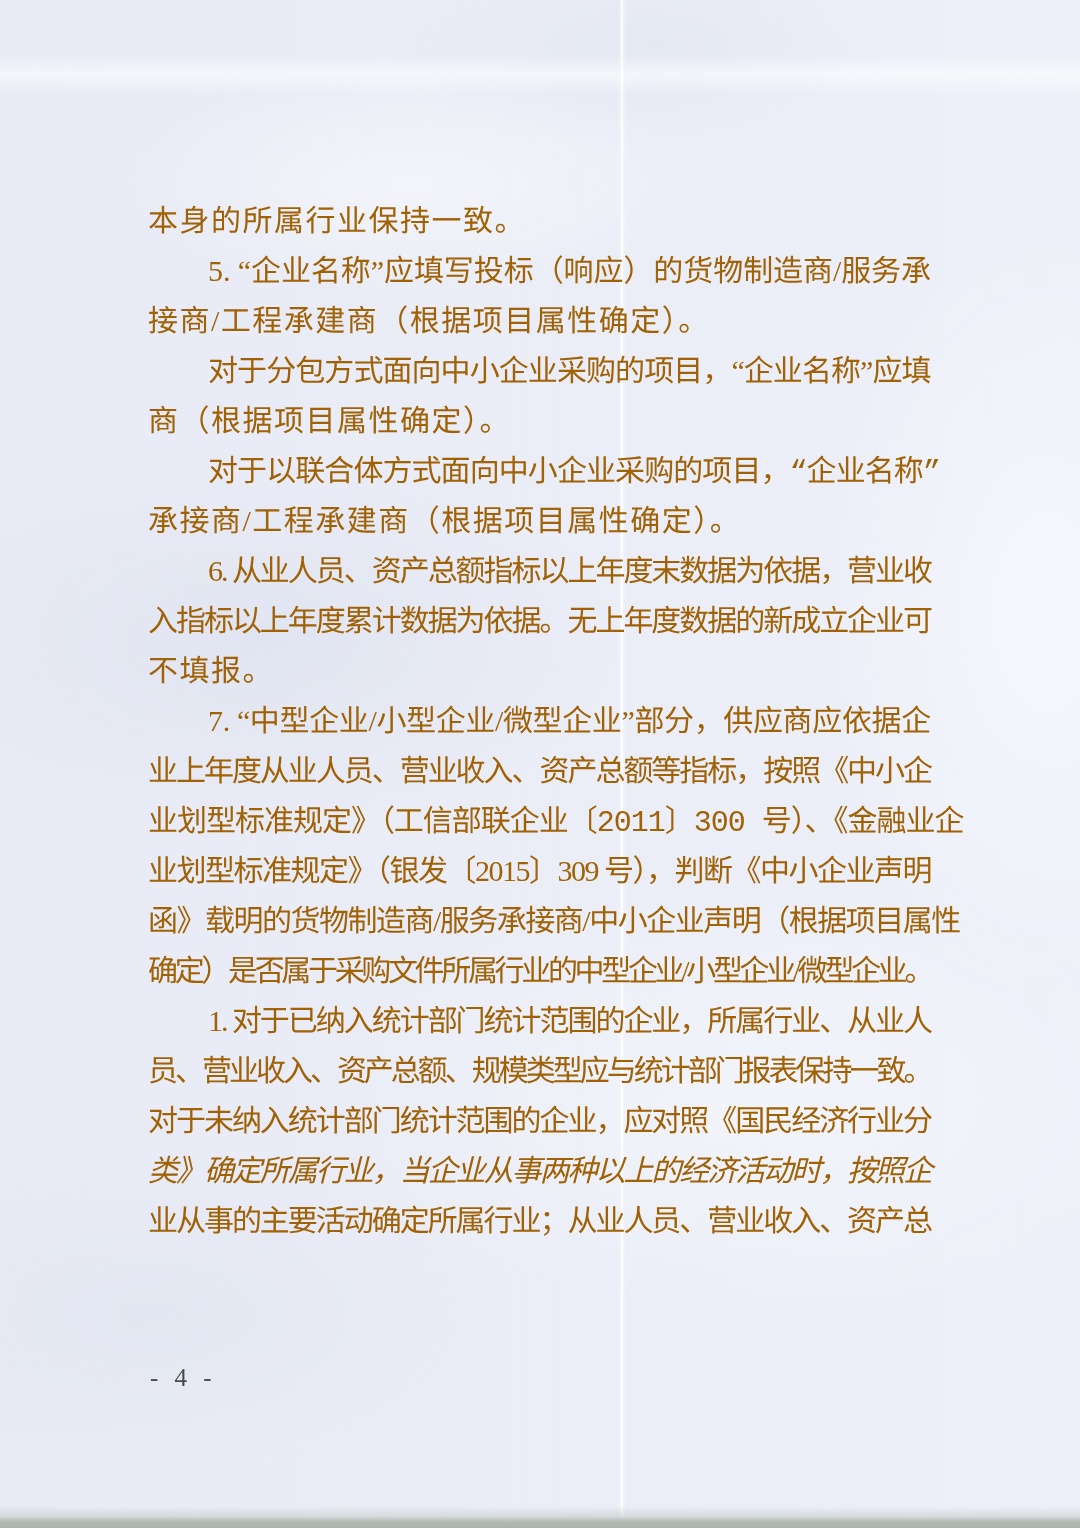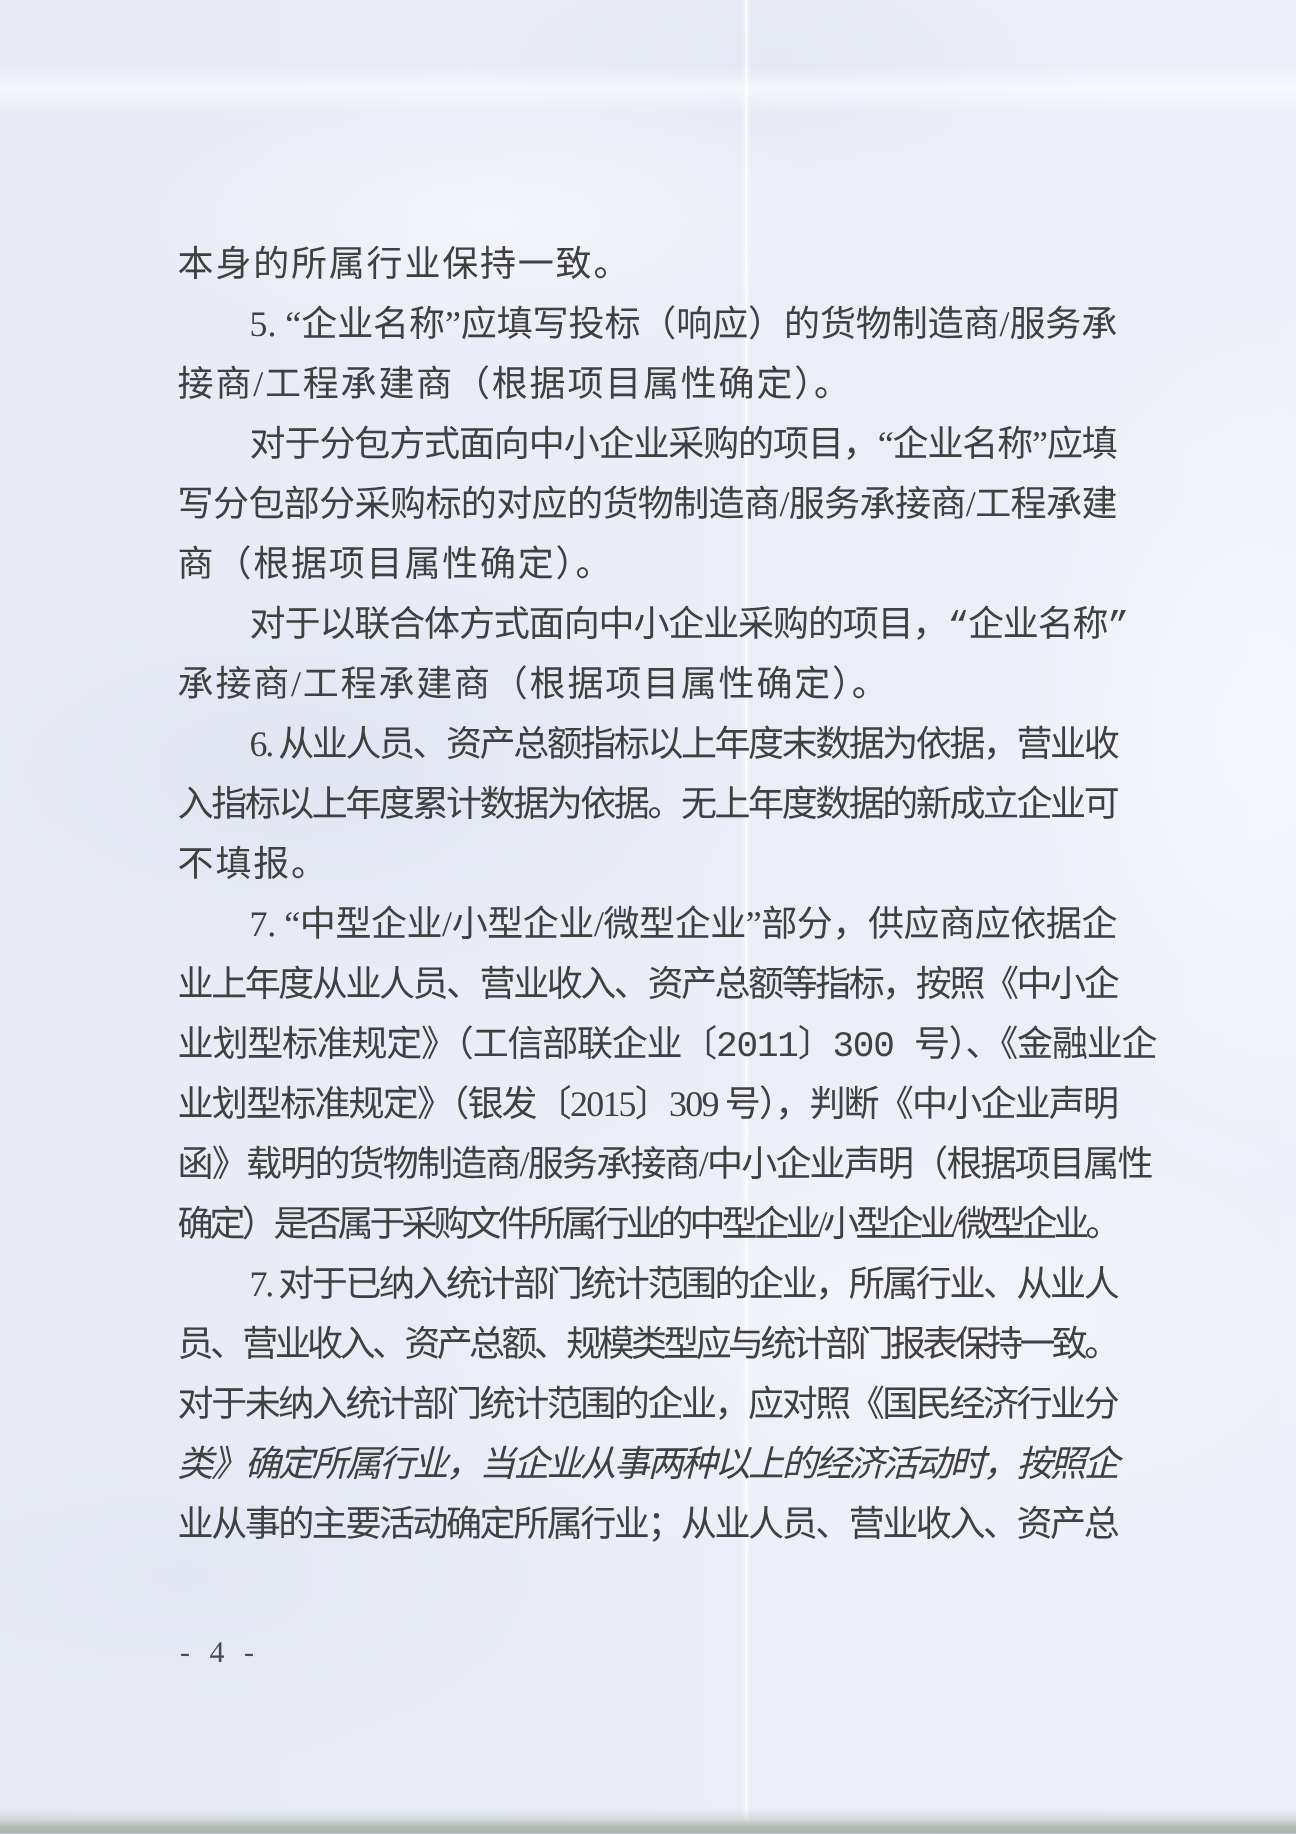--- a/index.html
+++ b/index.html
@@ -25,55 +25,54 @@
     box-shadow: 0 0 3px 1px rgba(255,255,255,0.5);
   }
   .bottom-edge {
     position: absolute; left: 0; bottom: 0; width: 100%; height: 22px;
     background: linear-gradient(180deg,
       rgba(178,186,180,0) 0%, rgba(190,197,191,0.45) 45%,
       #b3bbb5 72%, #a9b2ac 100%);
   }
   .text-block {
     position: absolute; left: 148px; top: 196px; width: 783px;
-    font-size: 30px; color: #404040;
+    font-size: 30px; color: #a16207;
     -webkit-font-smoothing: antialiased;
   }
   .line { height: 50px; line-height: 50px; white-space: nowrap; }
   .line.indent { padding-left: 60px; }
   .line span { display: inline-block; white-space: nowrap; letter-spacing: 1.5px; }
   .page-number {
     position: absolute; left: 150px; top: 1360px;
     font-size: 25px; line-height: 36px; color: #474a53; letter-spacing: 5px;
   }
 </style>
 </head>
 <body>
 
 <div class="page">
   <div class="crease"></div>
   <div class="text-block" id="text-block">
       <div class="line"><span>本身的所属行业保持一致。</span></div>
       <div class="line indent"><span style="letter-spacing: -0.0714286px;">5. “企业名称”应填写投标（响应）的货物制造商/服务承</span></div>
       <div class="line"><span>接商/工程承建商（根据项目属性确定）。</span></div>
       <div class="line indent"><span style="letter-spacing: -0.923077px;">对于分包方式面向中小企业采购的项目，“企业名称”应填</span></div>
-      <div class="line"><span style="letter-spacing: -0.5px;">写分包部分采购标的对应的货物制造商/服务承接商/工程承建</span></div>
       <div class="line"><span>商（根据项目属性确定）。</span></div>
       <div class="line indent"><span style="letter-spacing: -0.923077px; font-family: Liberation Mono, monospace;">对于以联合体方式面向中小企业采购的项目，“企业名称”</span></div>
       <div class="line"><span>承接商/工程承建商（根据项目属性确定）。</span></div>
       <div class="line indent"><span style="letter-spacing: -2.03571px; text-align: right;">6. 从业人员、资产总额指标以上年度末数据为依据，营业收</span></div>
       <div class="line"><span style="letter-spacing: -2.03571px;">入指标以上年度累计数据为依据。无上年度数据的新成立企业可</span></div>
       <div class="line"><span>不填报。</span></div>
       <div class="line indent"><span style="letter-spacing: -0.362069px;">7. “中型企业/小型企业/微型企业”部分，供应商应依据企</span></div>
       <div class="line"><span style="letter-spacing: -2.03571px;">业上年度从业人员、营业收入、资产总额等指标，按照《中小企</span></div>
       <div class="line"><span style="letter-spacing: -1.01515px; font-family: Liberation Mono, monospace;">业划型标准规定》（工信部联企业〔2011〕300 号）、《金融业企</span></div>
       <div class="line"><span style="letter-spacing: -1.5px;">业划型标准规定》（银发〔2015〕309 号），判断《中小企业声明</span></div>
       <div class="line"><span style="letter-spacing: -1.5px;">函》载明的货物制造商/服务承接商/中小企业声明（根据项目属性</span></div>
       <div class="line"><span style="letter-spacing: -3.33871px;">确定）是否属于采购文件所属行业的中型企业/小型企业/微型企业。</span></div>
-      <div class="line indent"><span style="letter-spacing: -2.03571px;">7. 对于已纳入统计部门统计范围的企业，所属行业、从业人</span></div>
+      <div class="line indent"><span style="letter-spacing: -2.03571px;">1. 对于已纳入统计部门统计范围的企业，所属行业、从业人</span></div>
       <div class="line"><span style="letter-spacing: -3.01724px;">员、营业收入、资产总额、规模类型应与统计部门报表保持一致。</span></div>
       <div class="line"><span style="letter-spacing: -2.03571px;">对于未纳入统计部门统计范围的企业，应对照《国民经济行业分</span></div>
       <div class="line"><span style="letter-spacing: -2.03571px; font-style: italic;">类》确定所属行业，当企业从事两种以上的经济活动时，按照企</span></div>
       <div class="line"><span style="letter-spacing: -2.03571px;">业从事的主要活动确定所属行业；从业人员、营业收入、资产总</span></div>
     </div>
   <div class="page-number">- 4 -</div>
   <div class="bottom-edge"></div>
 </div>
 
 </body></html>

